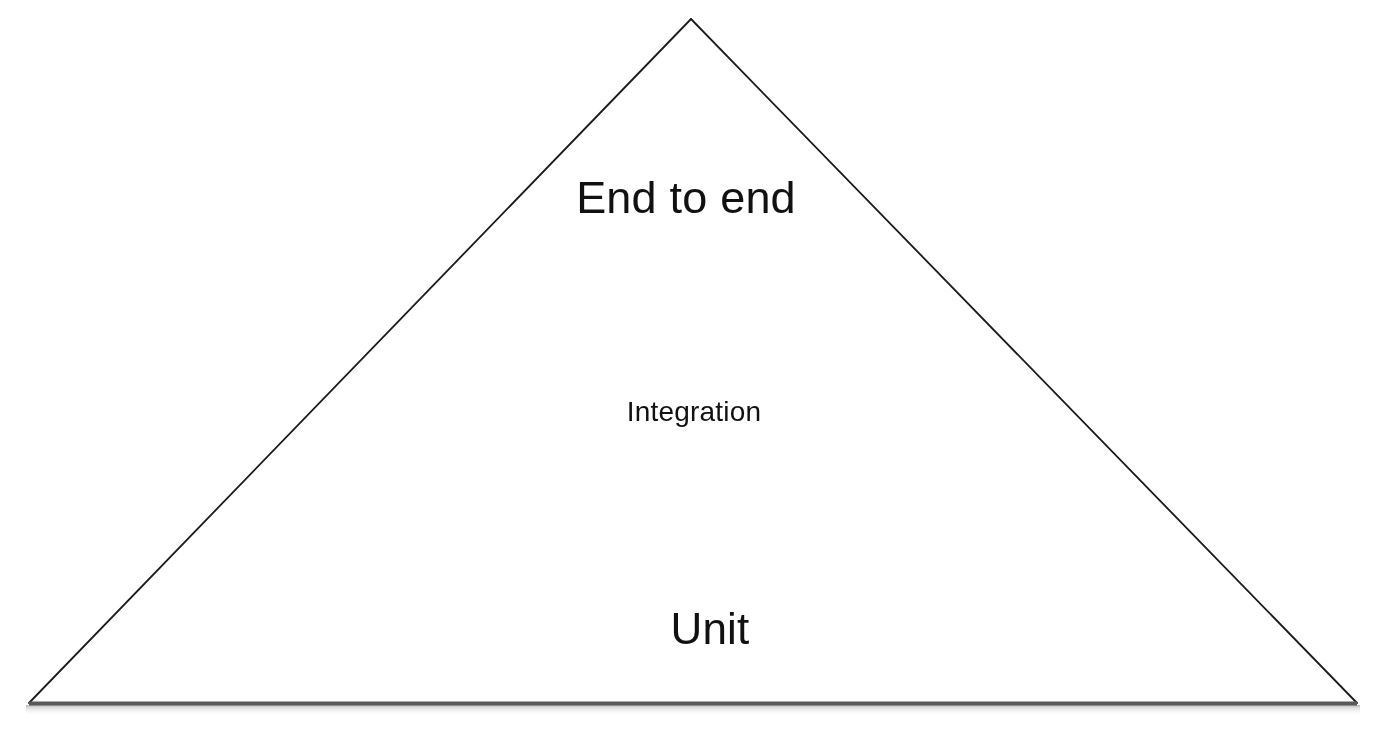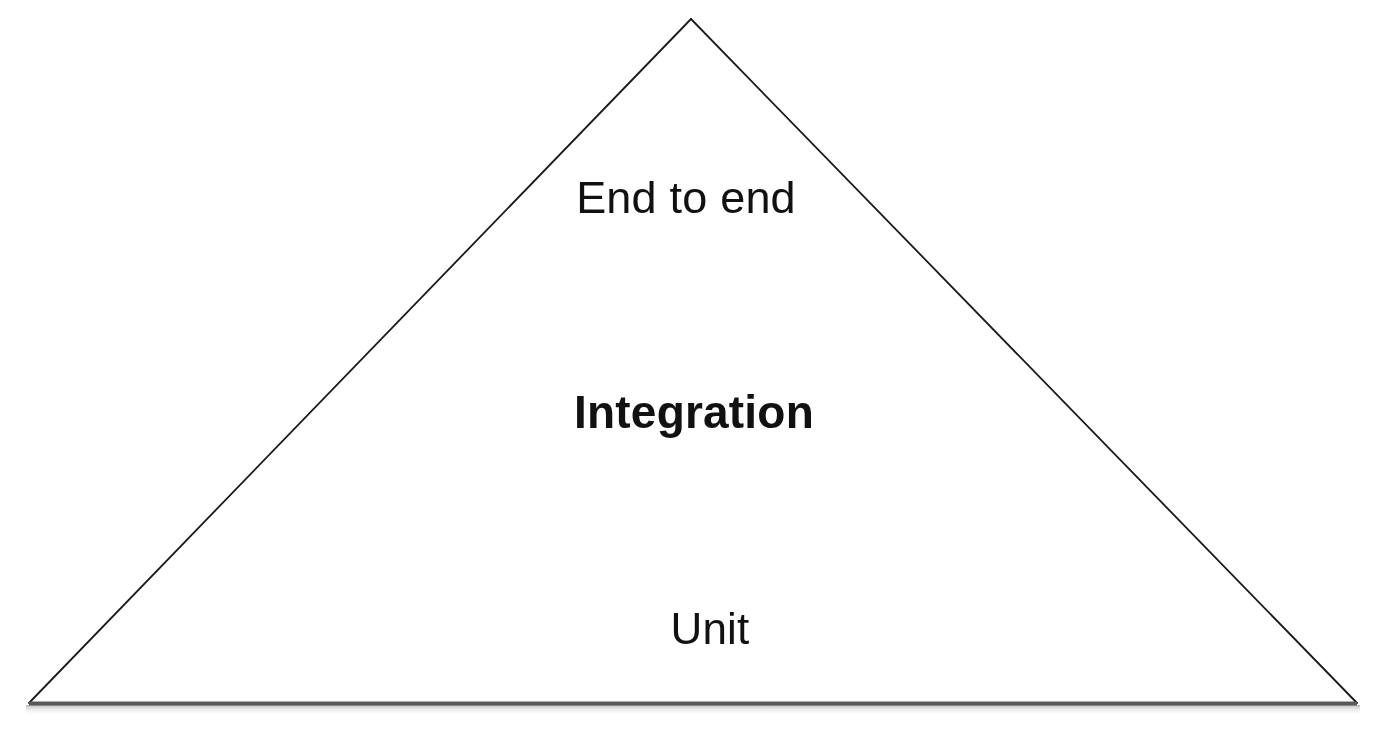--- a/index.html
+++ b/index.html
@@ -47,23 +47,22 @@
   #tier-label-end-to-end {
     left: 686px;
     top: 197px;
     font-size: 45px;
     letter-spacing: 0.2px;
   }
 
   #tier-label-integration {
     left: 694px;
     top: 412px;
-    font-size: 46px;
+    font-size: 28px;
     letter-spacing: 0.2px;
-    font-weight: bold;
   }
 
   #tier-label-unit {
     left: 710px;
     top: 629px;
     font-size: 44px;
     letter-spacing: 0.2px;
   }
 </style>
 </head>

